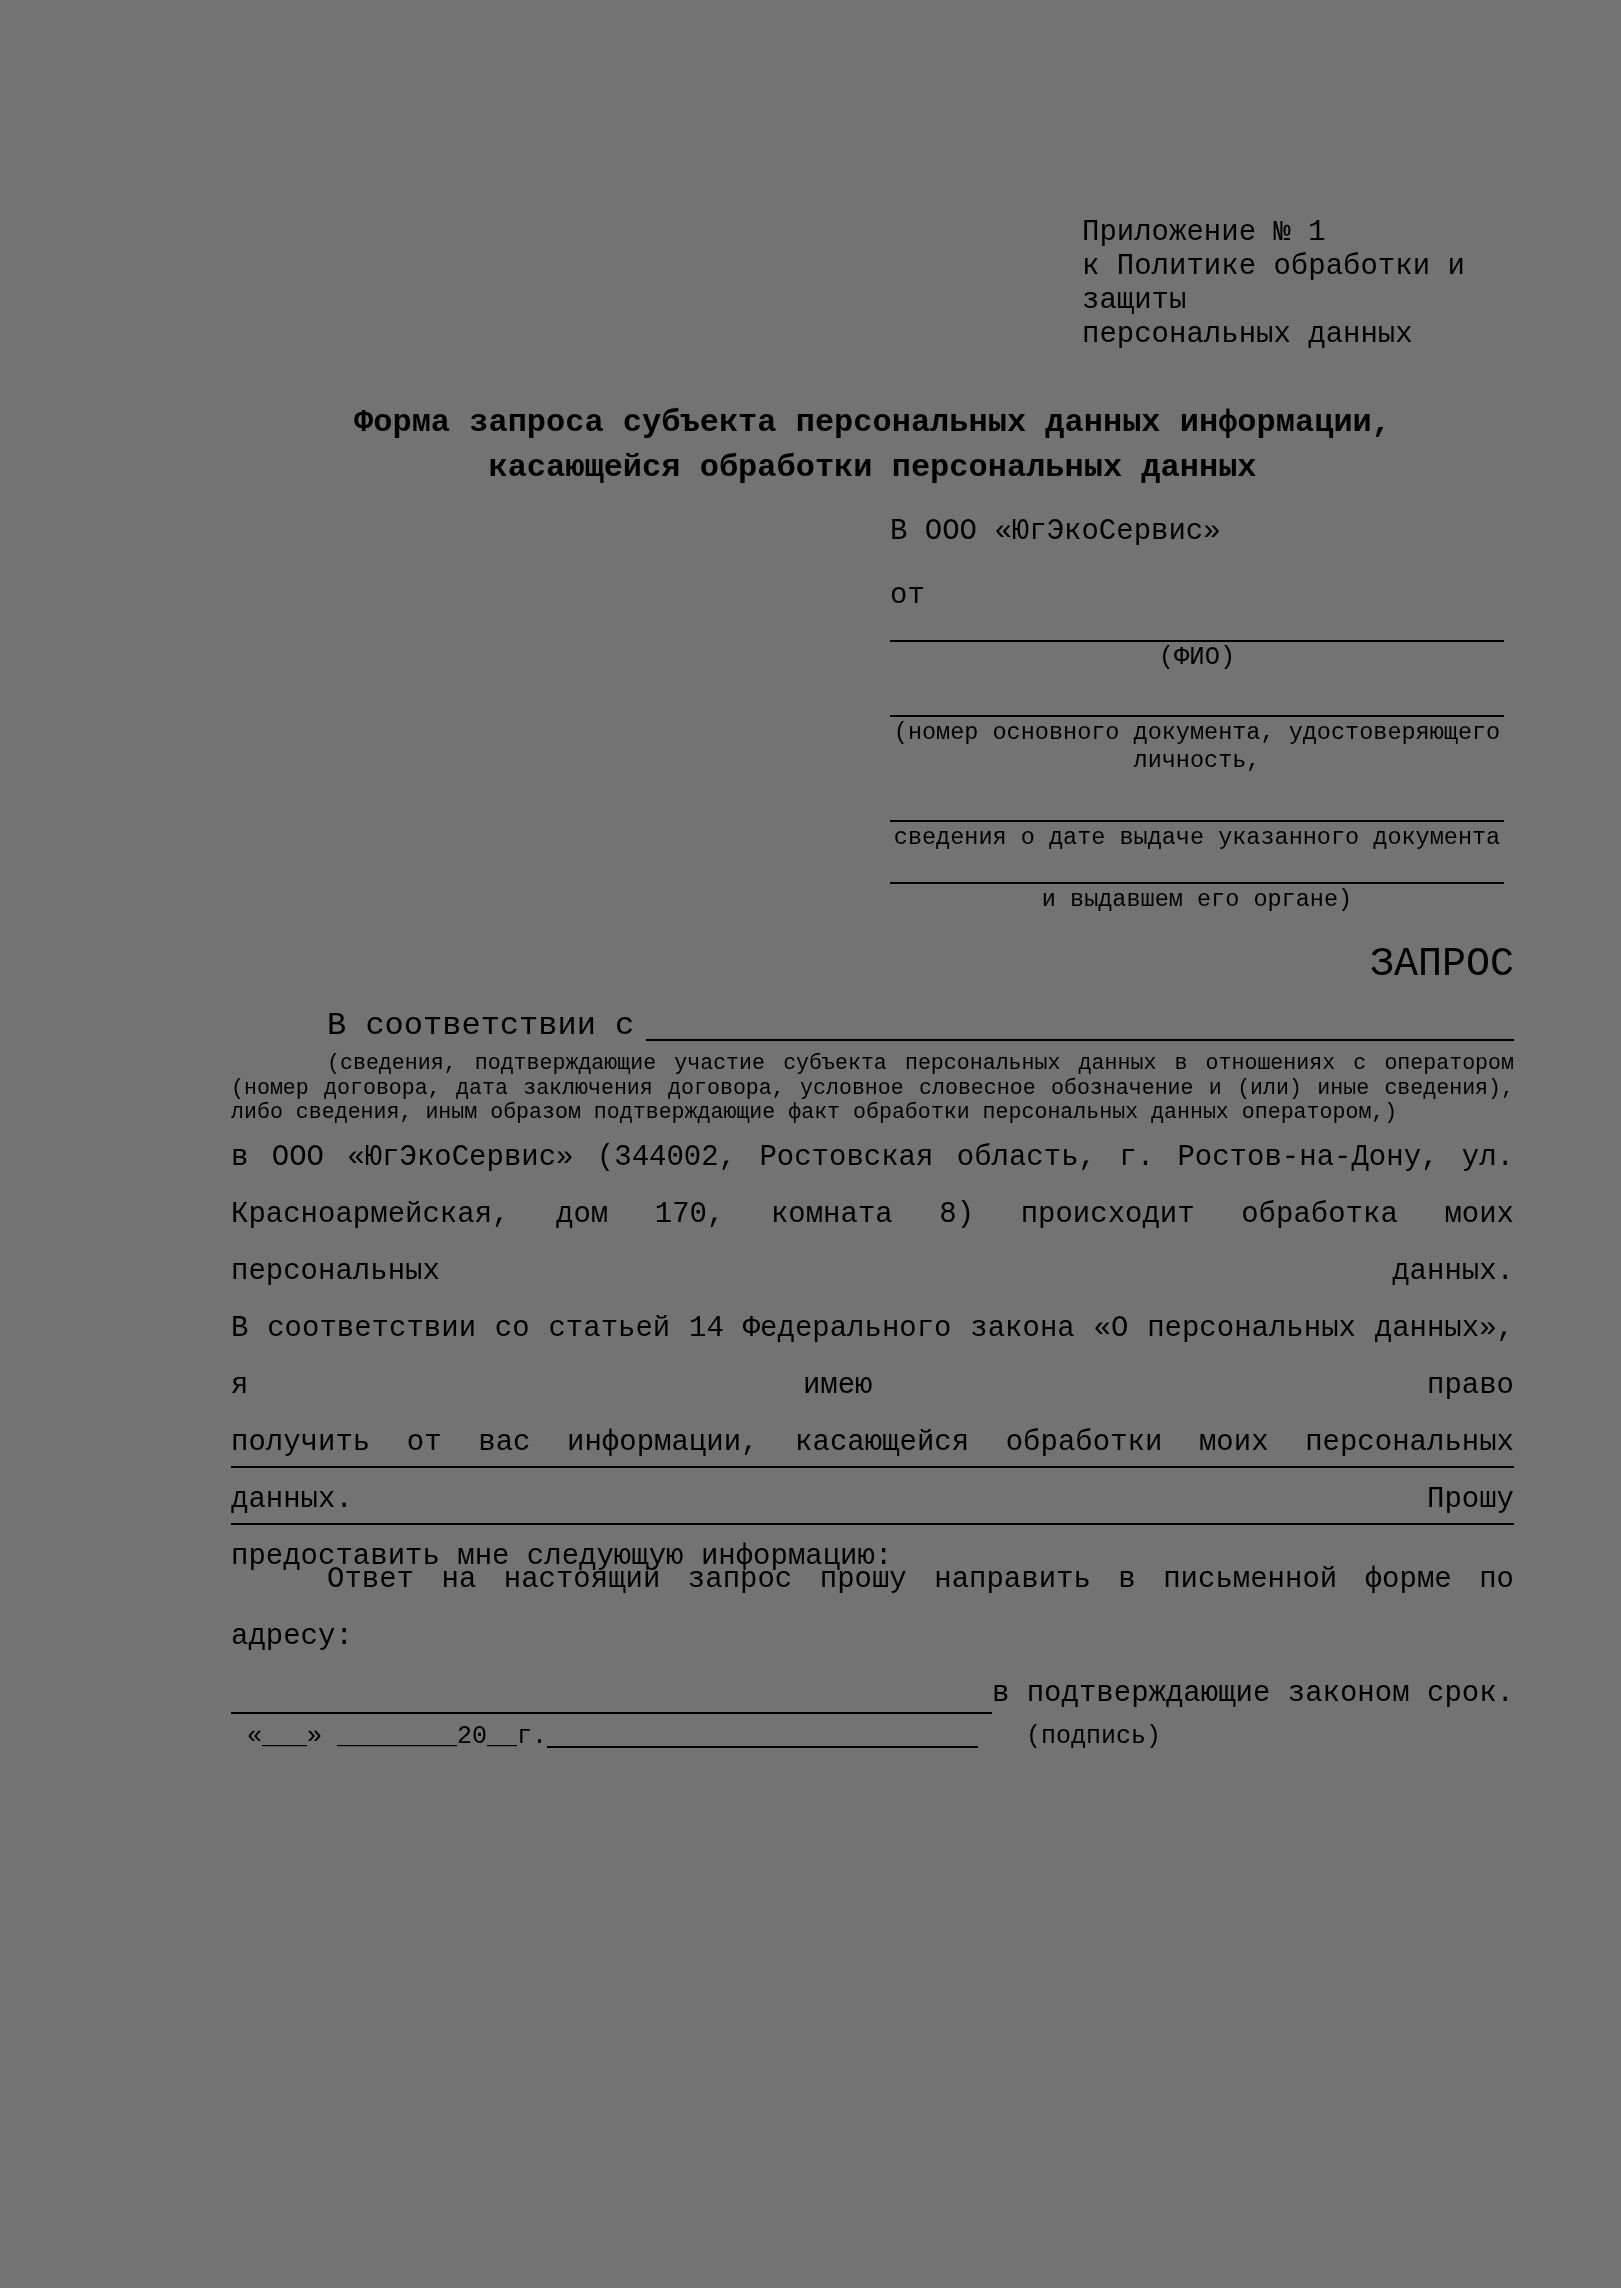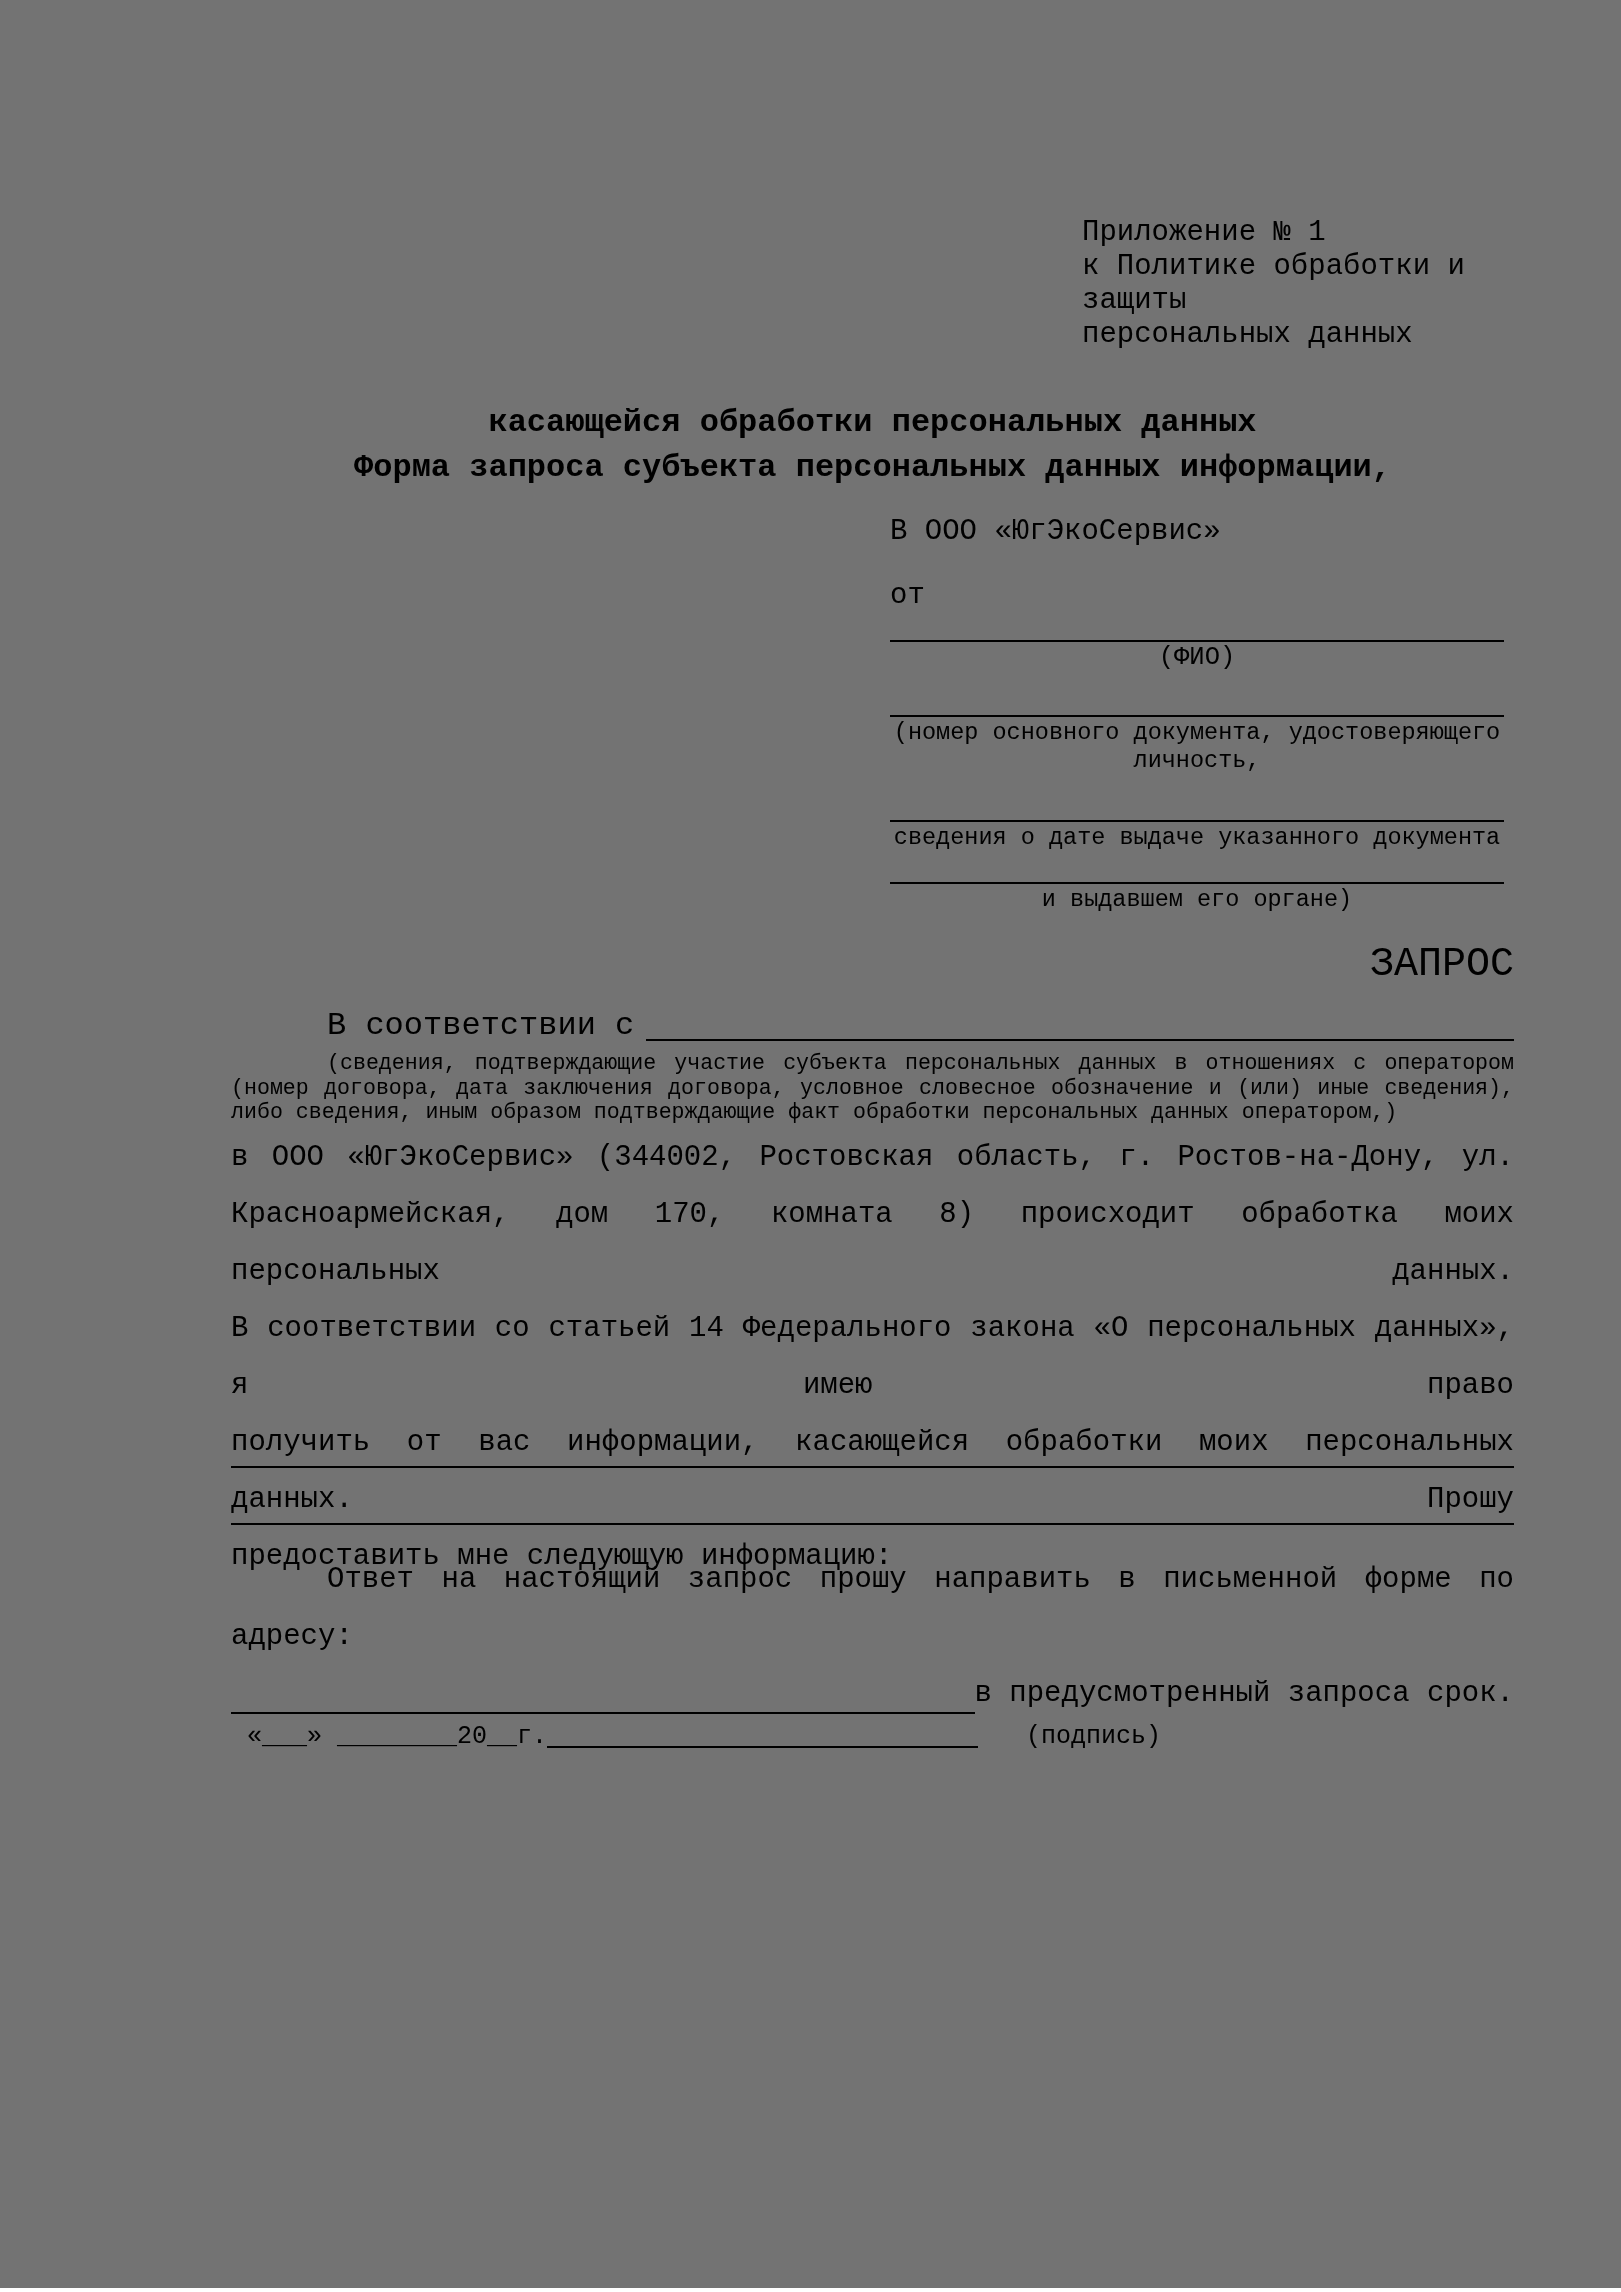--- a/index.html
+++ b/index.html
@@ -197,22 +197,22 @@
 
 <div class="page">
 
   <div class="header-note">
     <div>Приложение № 1</div>
     <div>к Политике обработки и защиты</div>
     <div>персональных данных</div>
   </div>
 
   <div class="doc-title">
+    <div>Форма запроса субъекта персональных данных информации,</div>
     <div>касающейся обработки персональных данных</div>
-    <div>Форма запроса субъекта персональных данных информации,</div>
   </div>
 
   <div class="addressee">
     <div class="to">В ООО «ЮгЭкоСервис»</div>
     <div class="from-label">от</div>
 
     <div class="blank b1">
       <div class="rule"></div>
       <div class="caption">(ФИО)</div>
     </div>
@@ -250,21 +250,21 @@
     <div class="lline">предоставить мне следующую информацию:</div>
   </div>
 
   <div class="fill-line f1"></div>
   <div class="fill-line f2"></div>
 
   <div class="answer">
     <div class="line1">Ответ на настоящий запрос прошу направить в письменной форме по адресу:</div>
     <div class="line2">
       <span class="fill"></span>
-      <span class="tail">в предусмотренный запроса срок.</span>
+      <span class="tail">в подтверждающие законом срок.</span>
     </div>
   </div>
 
   <div class="footer-row">
     <div class="date-blank">«___» ________20__г.</div>
     <div class="sig-group">
       <span class="sig-rule"></span>
       <span class="sig-caption">(подпись)</span>
     </div>
   </div>

